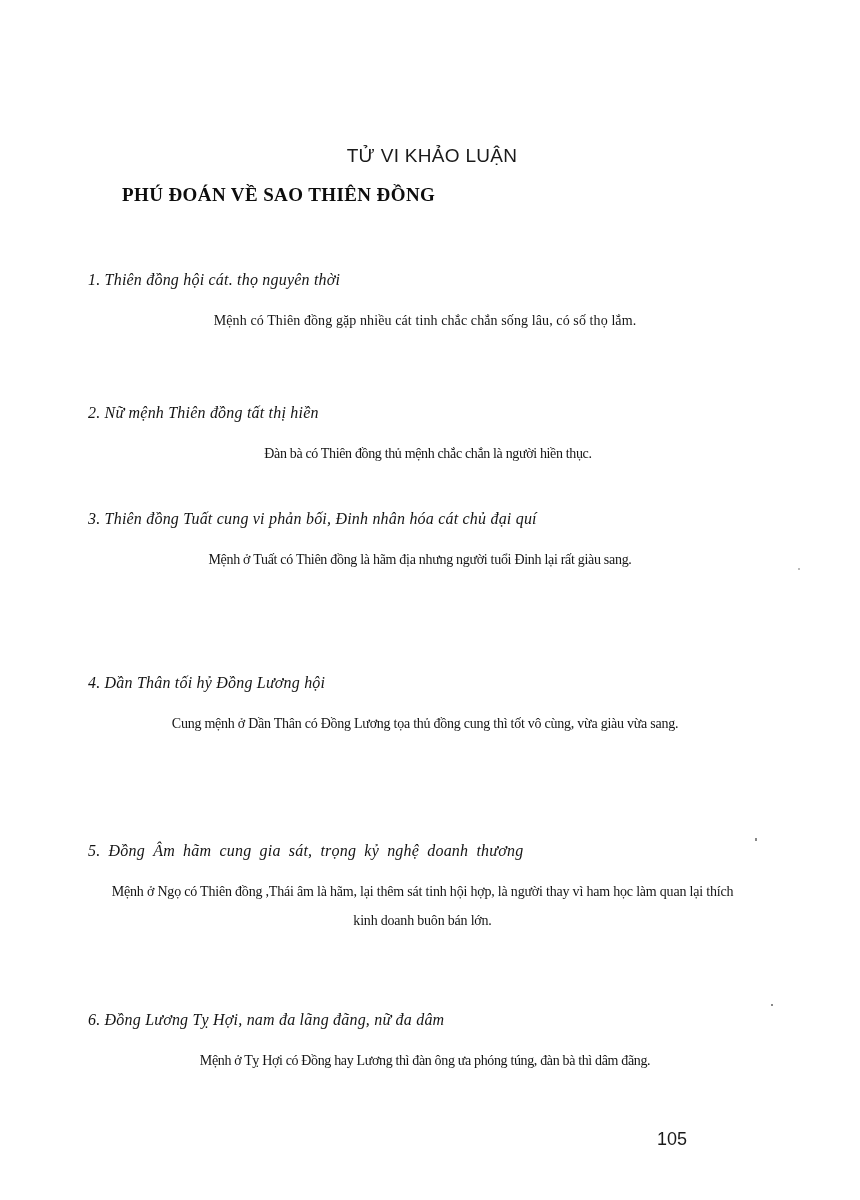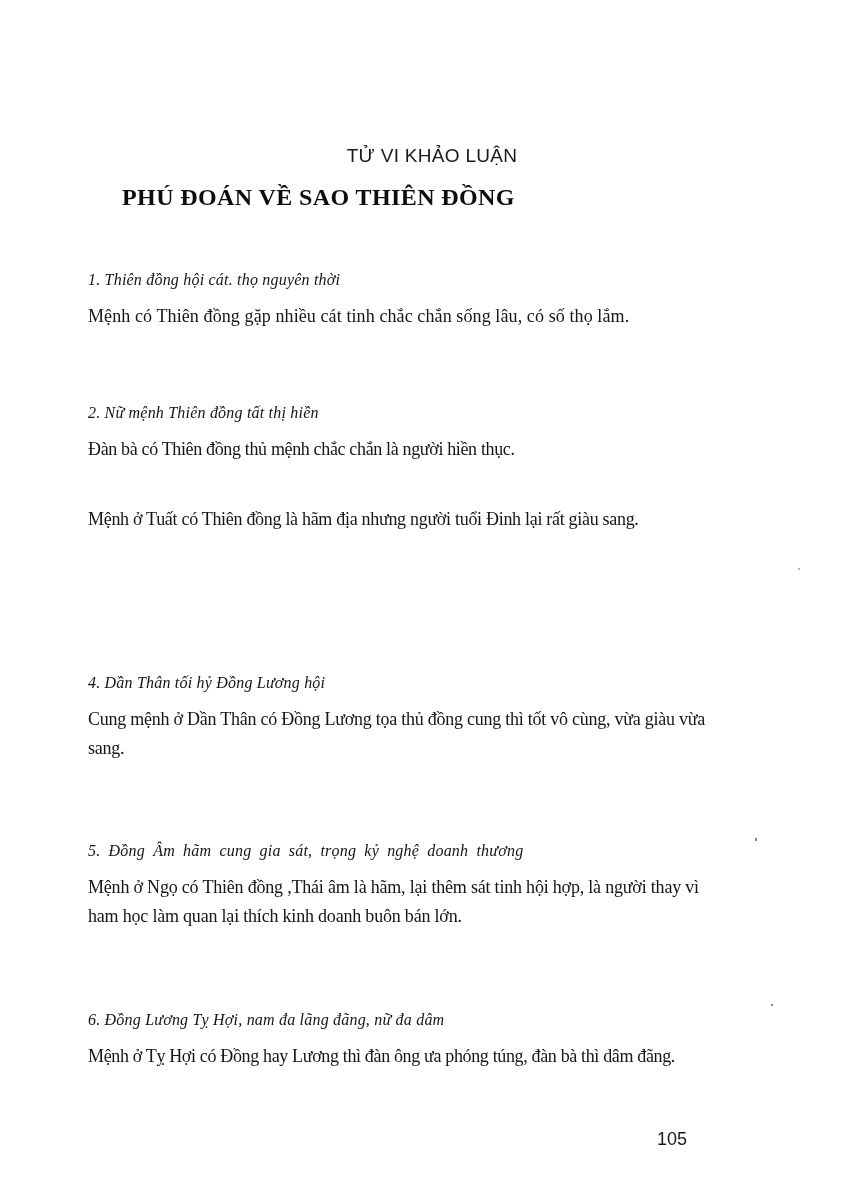--- a/index.html
+++ b/index.html
@@ -26,46 +26,47 @@
       font-size: 19px;
       letter-spacing: 0.3px;
       color: #1a1a1a;
     }
     .chapter-title {
       position: absolute;
       top: 184px;
       left: 122px;
       font-family: "Liberation Serif", serif;
       font-weight: bold;
-      font-size: 24px;
+      font-size: 19px;
       letter-spacing: 0.4px;
       color: #0d0d0d;
       white-space: nowrap;
     }
     .entry {
       position: absolute;
       left: 88px;
       width: 680px;
     }
     .entry-heading {
       font-family: "Liberation Serif", serif;
       font-style: italic;
       font-size: 16px;
       line-height: 28px;
       color: #141414;
       margin: 0 0 8px 0;
       letter-spacing: 0.2px;
     }
     .entry-body {
       font-family: "Liberation Serif", serif;
-      font-size: 18px;
+      font-size: 14px;
       line-height: 29px;
       color: #151515;
-      margin: 0;
+      margin: 12px;
       letter-spacing: 0.1px;
+      text-align: center;
     }
     .page-number {
       position: absolute;
       top: 1129px;
       left: 657px;
       font-family: "Liberation Sans", sans-serif;
       font-size: 18px;
       color: #1a1a1a;
     }
     .speck {
@@ -86,20 +87,21 @@
   <p class="entry-heading">1. Thiên đồng hội cát. thọ nguyên thời</p>
   <p class="entry-body" style="width:650px;">Mệnh có Thiên đồng gặp nhiều cát tinh chắc chắn sống lâu, có số thọ lắm.</p>
 </div>
 
 <div class="entry" style="top:399px;">
   <p class="entry-heading">2. Nữ mệnh Thiên đồng tất thị hiền</p>
   <p class="entry-body" style="letter-spacing:-0.35px;">Đàn bà có Thiên đồng thủ mệnh chắc chắn là người hiền thục.</p>
 </div>
 
 <div class="entry" style="top:505px;">
+  <p class="entry-heading" style="width:660px;">3. Thiên đồng Tuất cung vi phản bối, Đinh nhân hóa cát chủ đại quí</p>
   <p class="entry-body" style="width:640px; letter-spacing:-0.3px;">Mệnh ở Tuất có Thiên đồng là hãm địa nhưng người tuổi Đinh lại rất giàu sang.</p>
 </div>
 
 <div class="entry" style="top:669px;">
   <p class="entry-heading">4. Dần Thân tối hỷ Đồng Lương hội</p>
   <p class="entry-body" style="width:650px; letter-spacing:-0.25px;">Cung mệnh ở Dần Thân có Đồng Lương tọa thủ đồng cung thì tốt vô cùng, vừa giàu vừa sang.</p>
 </div>
 
 <div class="entry" style="top:837px;">
   <p class="entry-heading" style="width:680px; text-align:justify; word-spacing:4px;">5. Đồng Âm hãm cung gia sát, trọng kỷ nghệ doanh thương</p>

